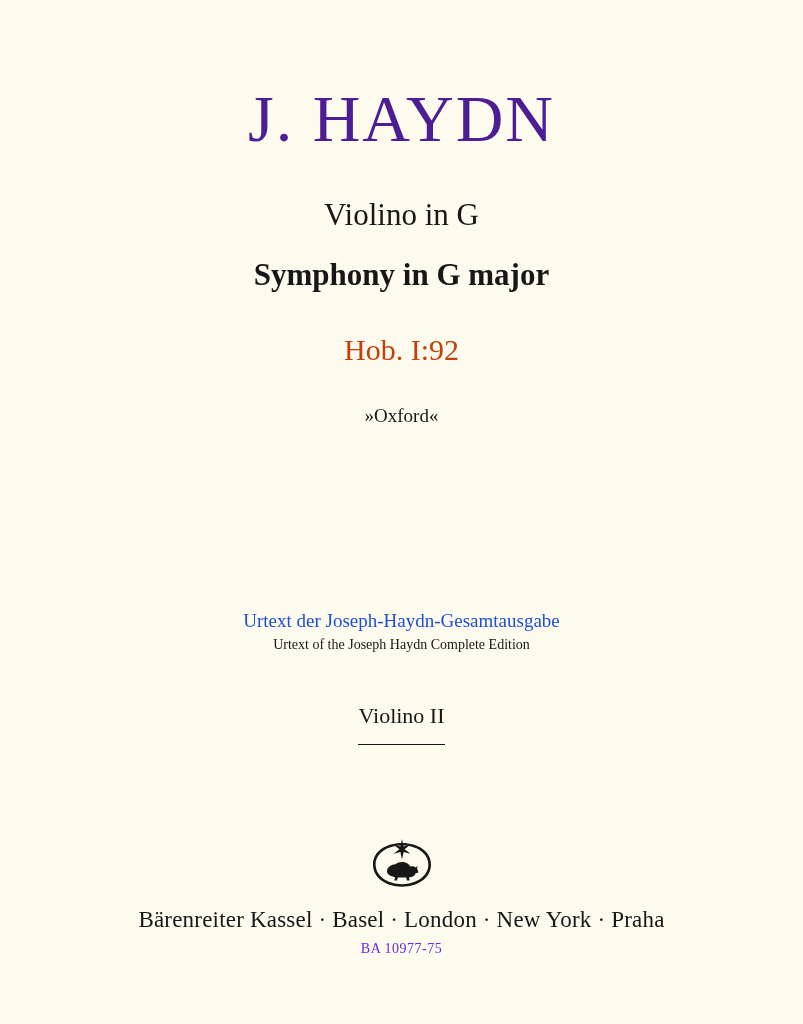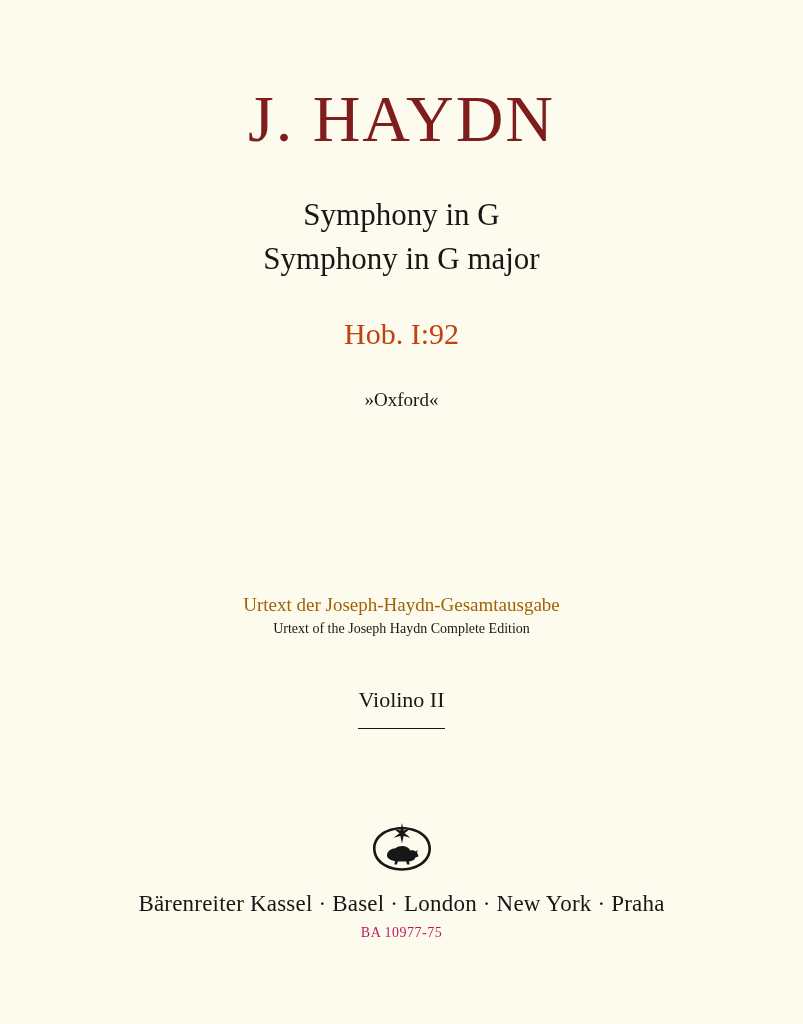--- a/index.html
+++ b/index.html
@@ -22,53 +22,53 @@
     display: flex;
     flex-direction: column;
     align-items: center;
   }
   .composer {
     margin-top: 84px;
     font-family: "Liberation Serif", serif;
     font-size: 66px;
     letter-spacing: 2px;
     font-weight: 400;
-    color: #7f1d1d;
+    color: #4c1d95;
     line-height: 1.05;
   }
   .title-de {
     margin-top: 44px;
     font-size: 31px;
     font-weight: 400;
     color: #171717;
   }
   .title-en {
-    margin-top: 8px;
+    margin-top: 24px;
     font-size: 31px;
-    font-weight: 400;
+    font-weight: 700;
     color: #171717;
   }
   .catalogue {
     margin-top: 40px;
     font-size: 30px;
     color: #c2410c;
   }
   .nickname {
     margin-top: 38px;
     font-size: 19px;
     color: #171717;
   }
   .urtext-block {
     margin-top: 180px;
     text-align: center;
     line-height: 1.45;
   }
   .urtext-de {
     font-size: 19px;
-    color: #a16207;
+    color: #1d4ed8;
   }
   .urtext-en {
     font-size: 14px;
     color: #171717;
   }
   .part-name {
     margin-top: 48px;
     font-size: 22px;
     color: #171717;
     border-bottom: 1px solid #171717;
@@ -86,31 +86,31 @@
   .publisher {
     margin-top: 16px;
     font-size: 23px;
     color: #171717;
     letter-spacing: 0.2px;
   }
   .plate {
     margin-top: 8px;
     font-size: 14px;
     letter-spacing: 0.5px;
-    color: #be185d;
+    color: #6d28d9;
   }
 </style>
 </head>
 <body>
 
 <div class="page">
 
   <div class="composer">J. HAYDN</div>
 
-  <div class="title-de">Symphony in G</div>
+  <div class="title-de">Violino in G</div>
 
   <div class="title-en">Symphony in G major</div>
 
   <div class="catalogue">Hob. I:92</div>
 
   <div class="nickname">»Oxford«</div>
 
   <div class="urtext-block">
     <div class="urtext-de">Urtext der Joseph-Haydn-Gesamtausgabe</div>
     <div class="urtext-en">Urtext of the Joseph Haydn Complete Edition</div>

